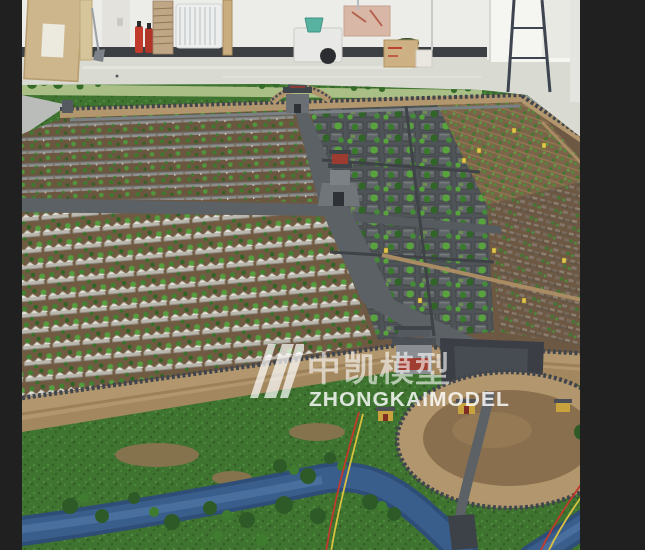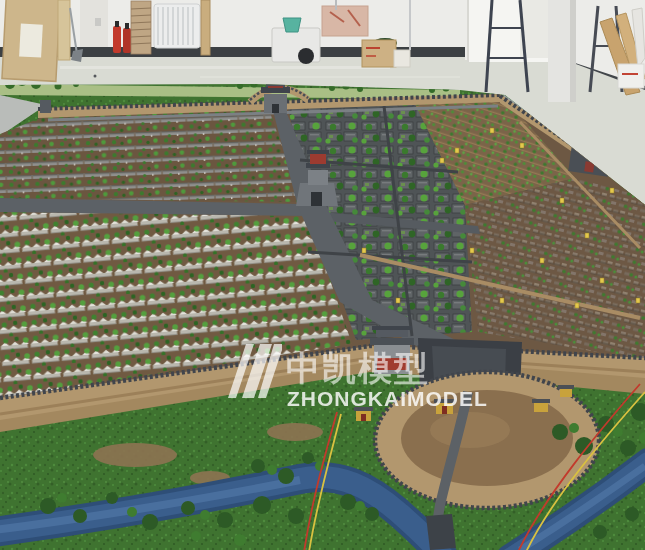--- a/index.html
+++ b/index.html
@@ -1,17 +1,17 @@
 <!DOCTYPE html>
 <html><head>
 <meta charset="utf-8">
 <style>
   html,body{margin:0;padding:0;background:#202020;}
-  .stage{position:relative;width:645px;height:550px;overflow:hidden;
-         font-family:"Liberation Sans", sans-serif;}
+  .stage{position:relative;width:558px;height:550px;overflow:hidden;
+         font-family:"Liberation Sans", sans-serif;margin-left:22px;}
   svg{display:block;}
   .wm-en{font-family:"Liberation Sans",sans-serif;font-weight:bold;letter-spacing:1px;}
   .wm-cn{font-family:"DejaVu Sans",sans-serif;font-weight:bold;letter-spacing:2px;}
 </style>
 </head>
 <body>
 
 <div class="stage">
 <svg width="645" height="550" viewBox="0 0 645 550">
   <defs>

